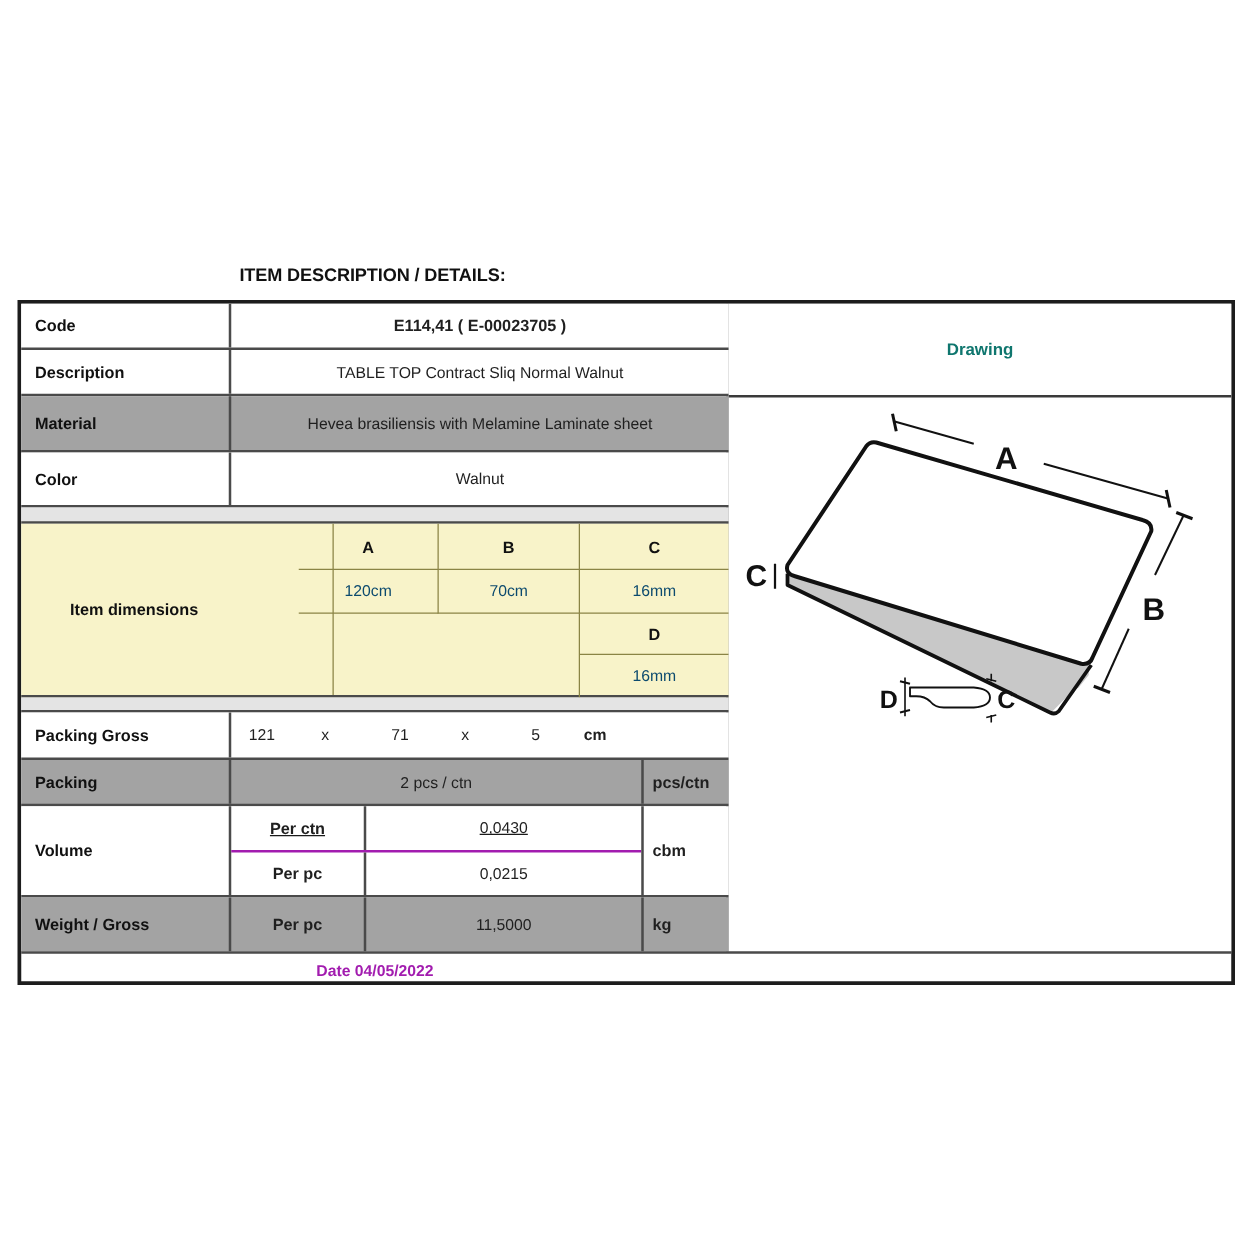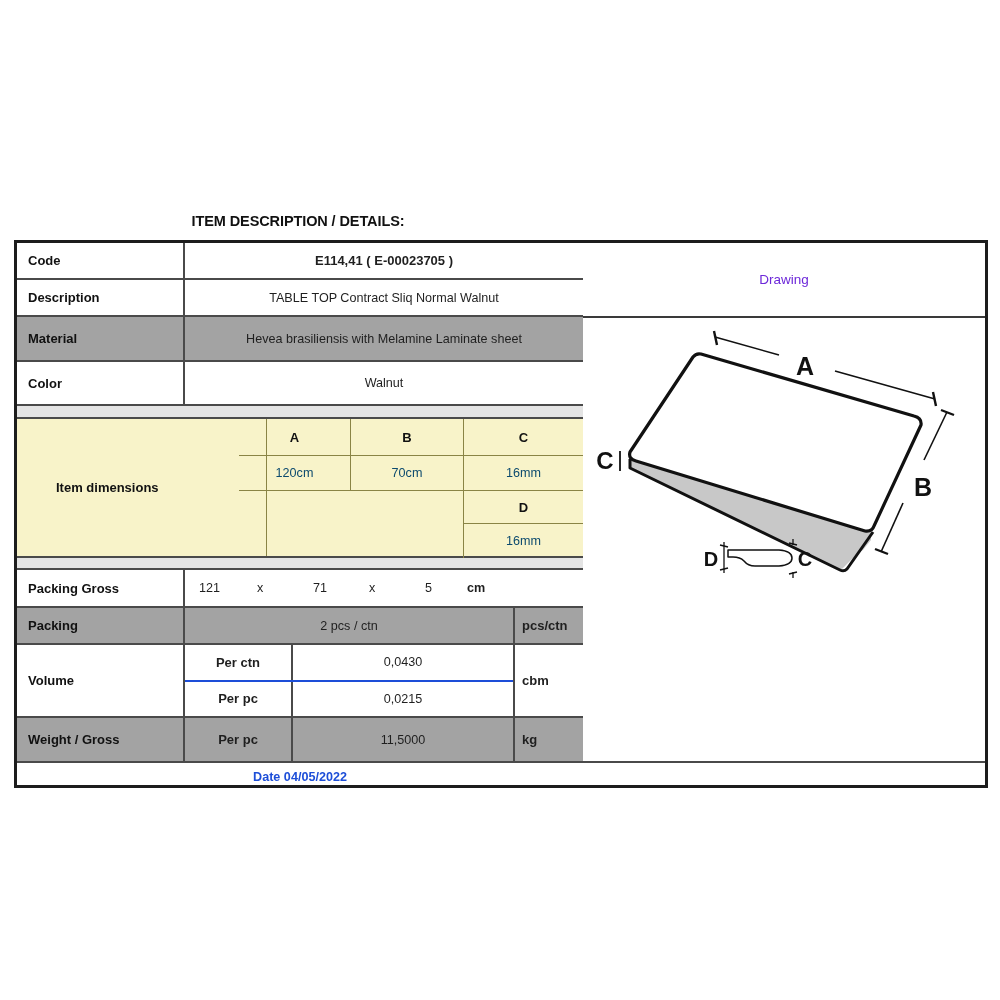--- a/index.html
+++ b/index.html
@@ -71,22 +71,22 @@
     position: absolute;
     left: 0; top: 0;
     width: 402px;
     height: 75px;
     box-sizing: border-box;
     border-bottom: 2px solid #3a3a3a;
     display: flex;
     align-items: center;
     justify-content: center;
     font-size: 13.5px;
-    font-weight: normal;
-    color: #6d28d9;
+    font-weight: bold;
+    color: #0f766e;
   }
 
   .drawing-body {
     position: absolute;
     left: 0; top: 75px;
     width: 402px;
     height: 443px;
     overflow: hidden;
   }
   .drawing-body svg { display: block; }
@@ -193,21 +193,21 @@
     box-sizing: border-box;
     border-top: 2px solid #4a4a4a;
     display: flex;
     align-items: center;
   }
   .footer-inner {
     width: 566px;
     text-align: center;
     font-size: 12.6px;
     font-weight: bold;
-    color: #1d4ed8;
+    color: #a21caf;
   }
 </style>
 </head>
 <body>
 
 <div id="sheet">
 
   <div class="sheet-title">ITEM DESCRIPTION / DETAILS:</div>
 
   <div class="frame">
@@ -271,21 +271,21 @@
 
       <div class="row rowline shade" style="top:365px;height:37px;">
         <div class="cell lbl">Packing</div>
         <div class="cell val">2 pcs / ctn</div>
         <div class="cell unit">pcs/ctn</div>
       </div>
 
       <div class="row rowline white" style="top:402px;height:73px;">
         <div class="cell lbl">Volume</div>
         <div style="flex:1;display:flex;flex-direction:column;box-sizing:border-box;">
-          <div style="flex:1;display:flex;border-bottom:2px solid #1d4ed8;box-sizing:border-box;">
+          <div style="flex:1;display:flex;border-bottom:2px solid #a21caf;box-sizing:border-box;text-decoration:underline;">
             <div class="cell" style="width:108px;justify-content:center;font-weight:bold;font-size:13px;border-right:2px solid #4a4a4a;box-sizing:border-box;">Per ctn</div>
             <div class="cell" style="flex:1;justify-content:center;">0,0430</div>
           </div>
           <div style="flex:1;display:flex;box-sizing:border-box;">
             <div class="cell" style="width:108px;justify-content:center;font-weight:bold;font-size:13px;border-right:2px solid #4a4a4a;box-sizing:border-box;">Per pc</div>
             <div class="cell" style="flex:1;justify-content:center;">0,0215</div>
           </div>
         </div>
         <div class="cell unit">cbm</div>
       </div>

